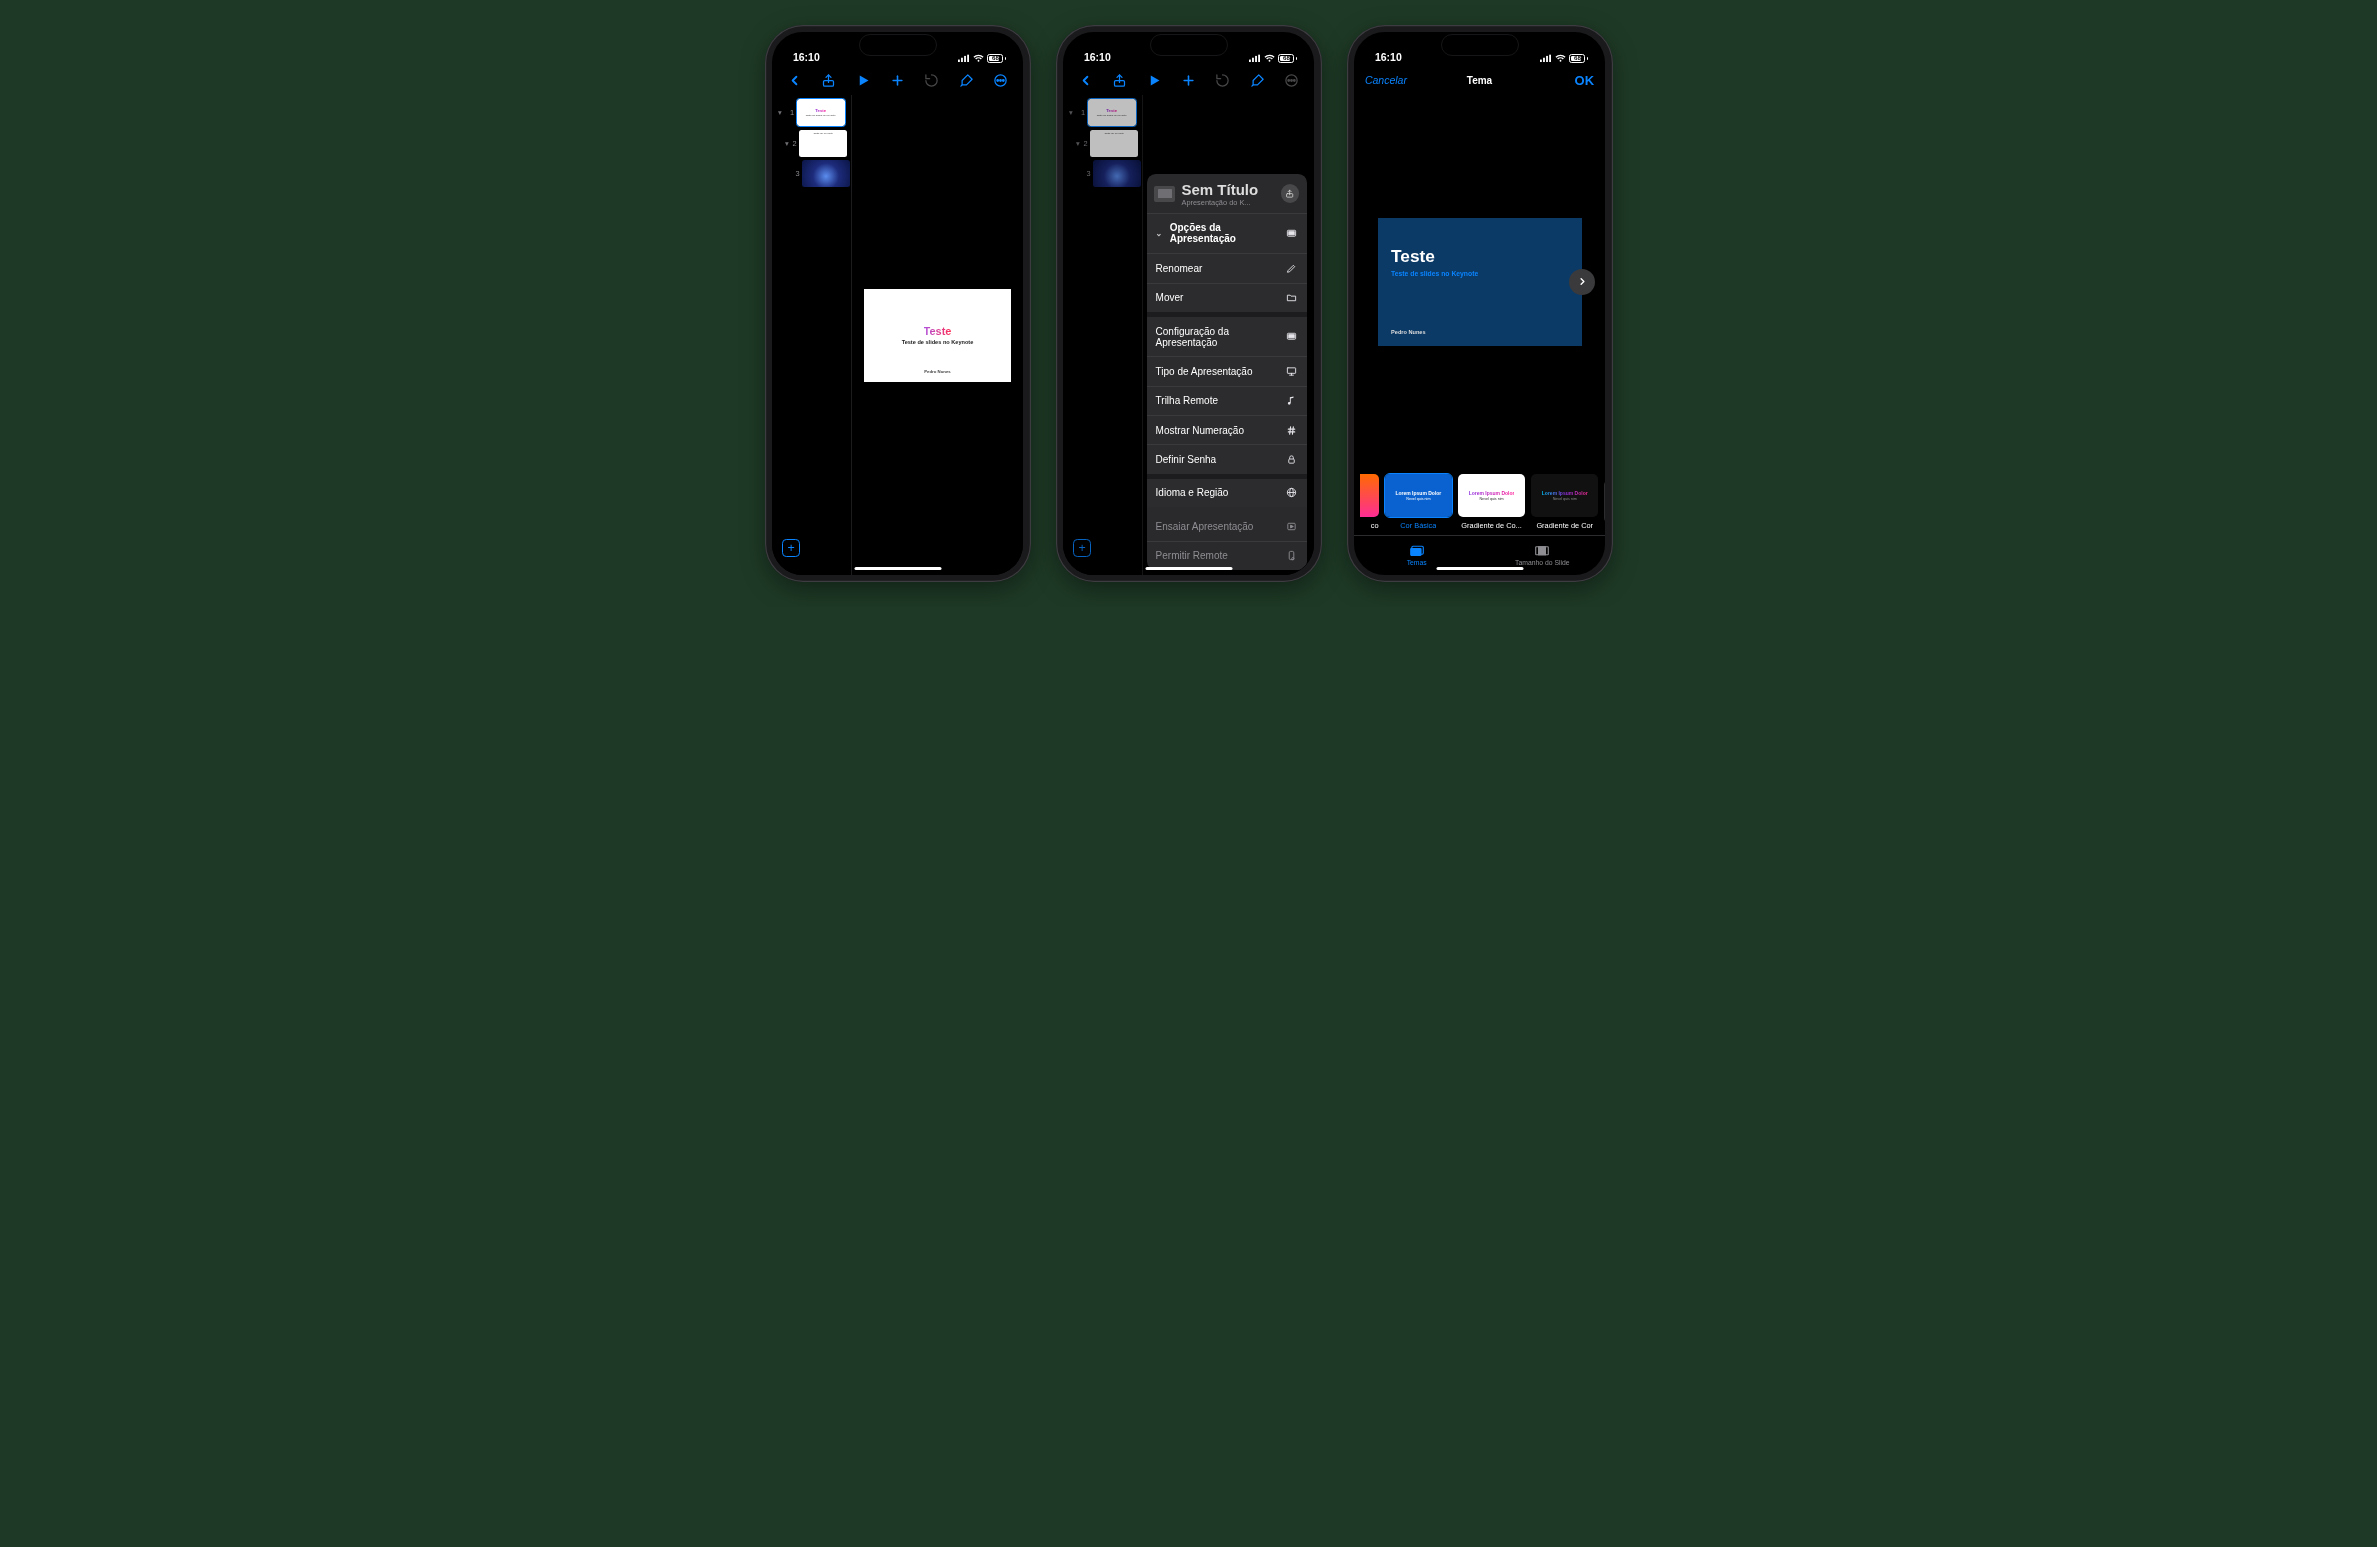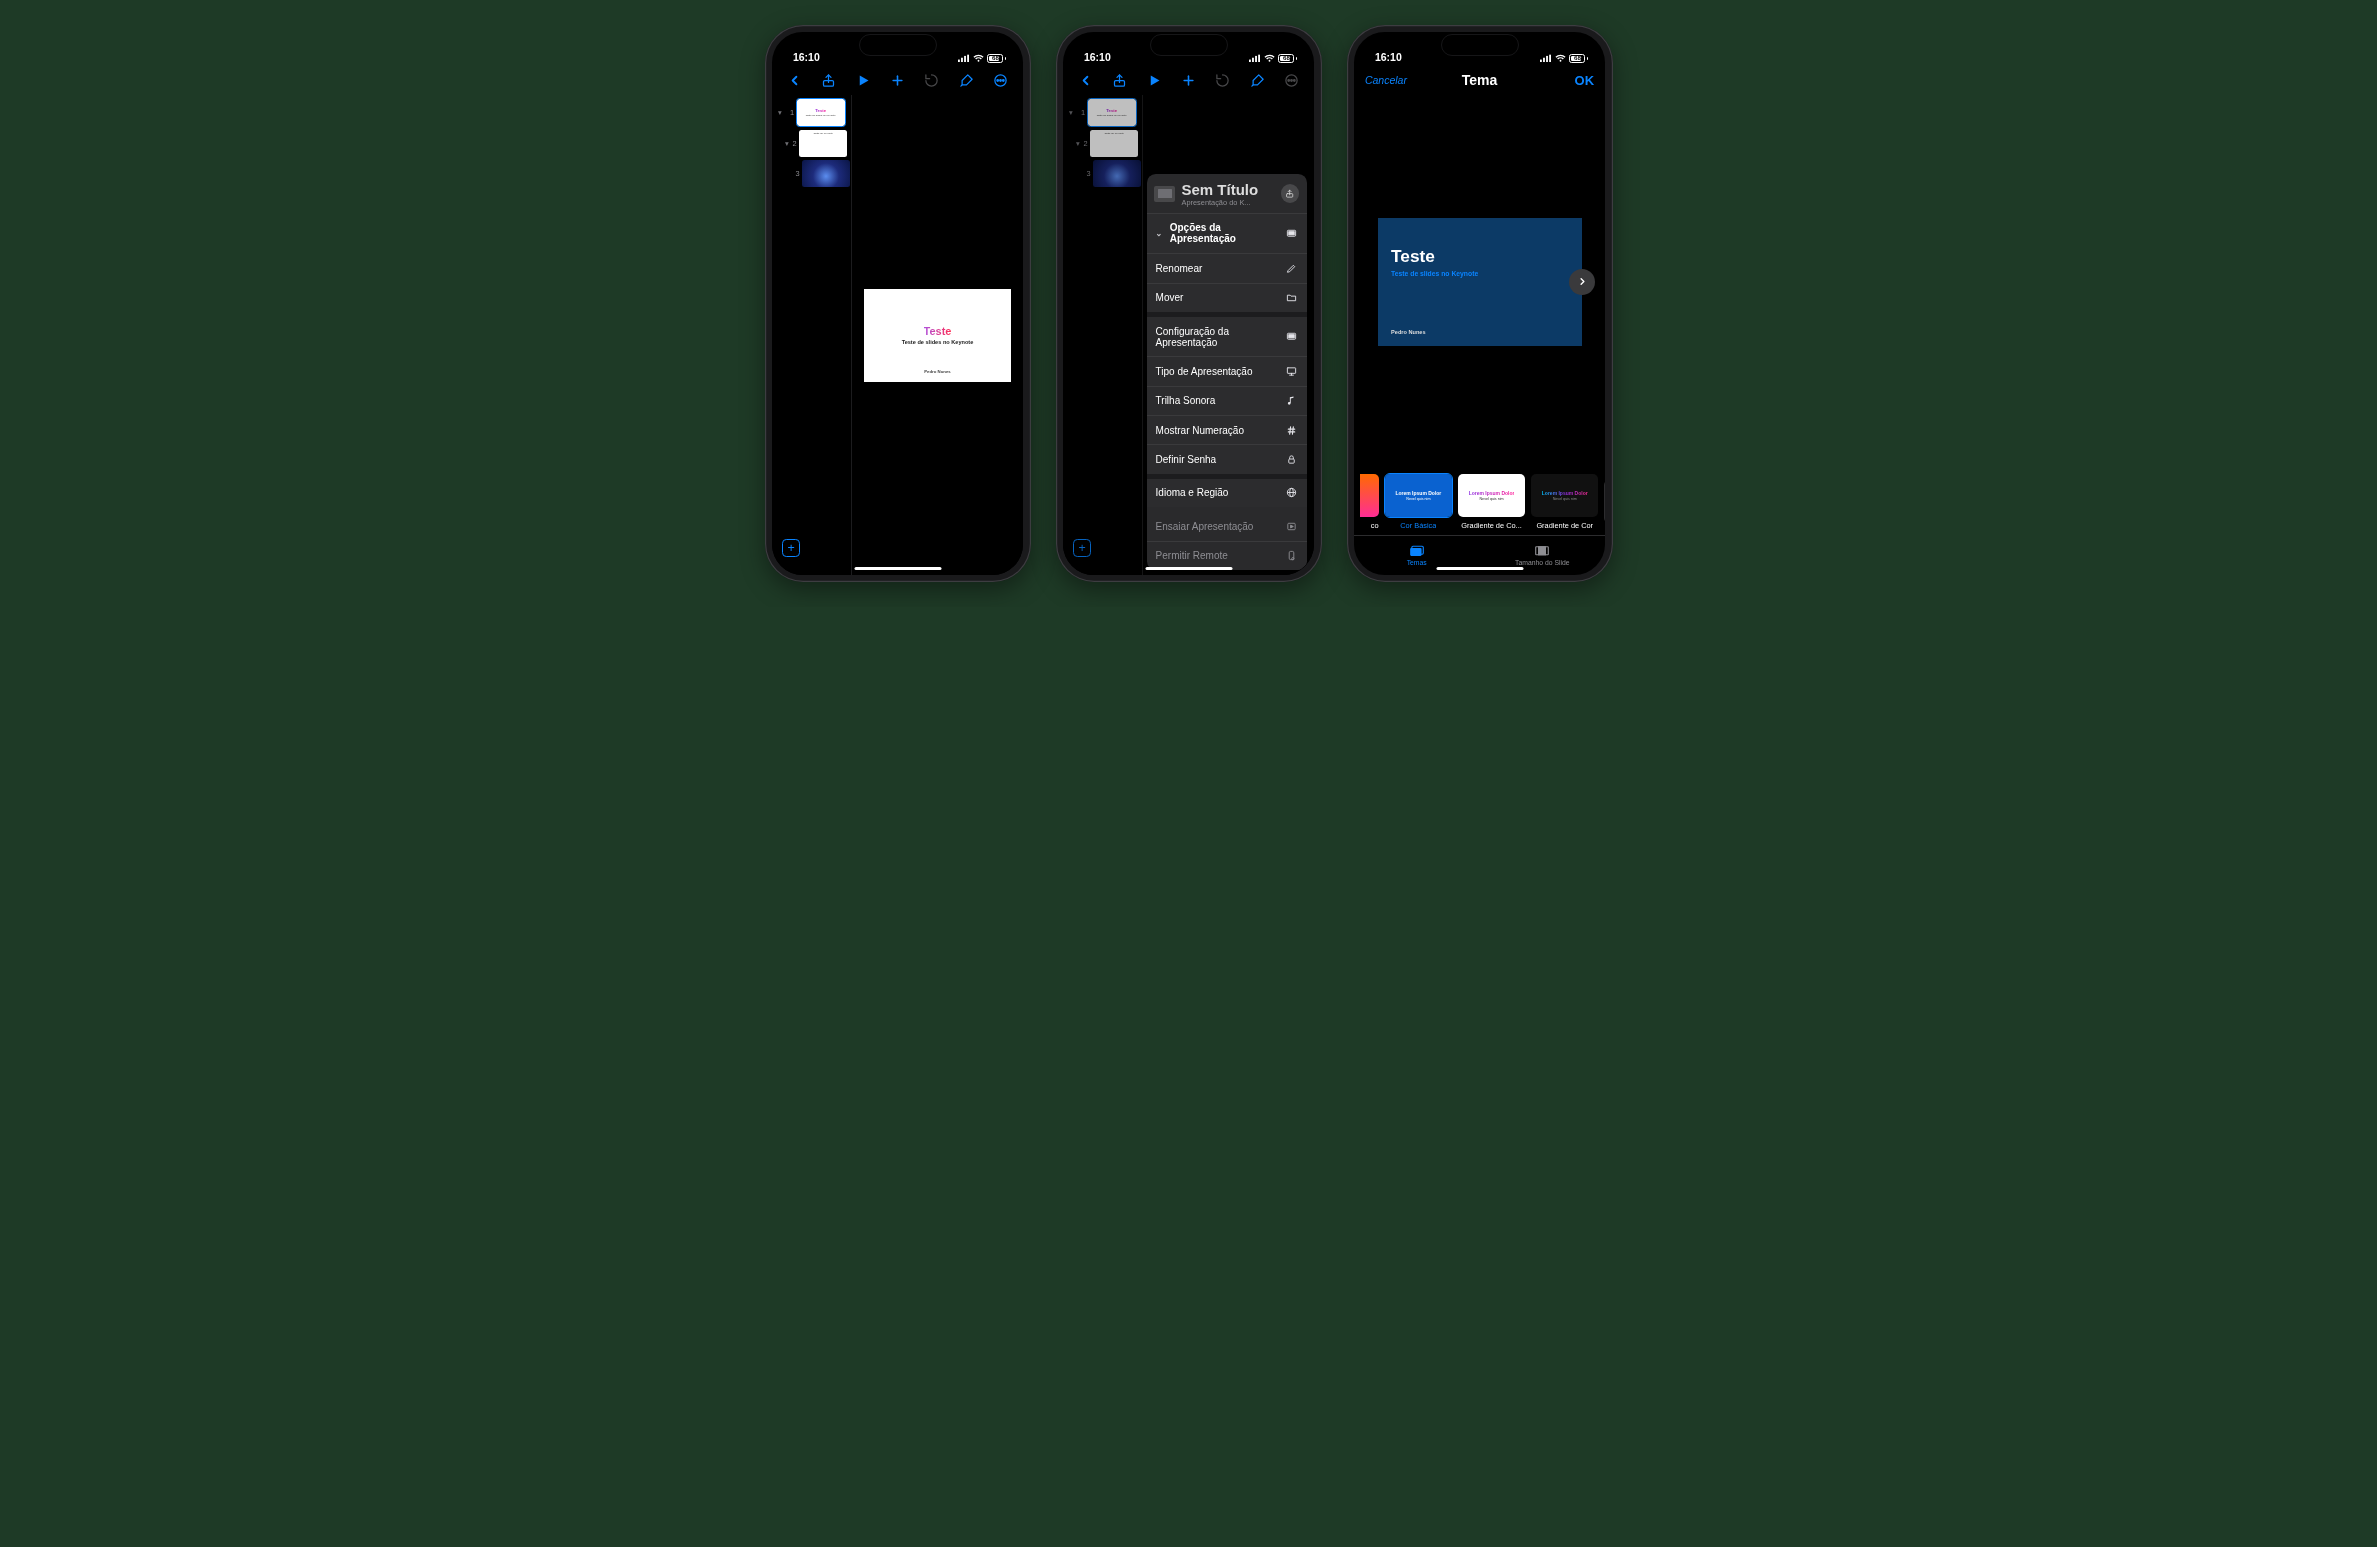--- a/index.html
+++ b/index.html
@@ -103,21 +103,21 @@
   .pop-section-head .right-ico{margin-left:auto;}
   .pop-item{display:flex; align-items:center; justify-content:space-between; padding:8.7px 8.7px; color:#fff; font-size:10px; border-top:0.6px solid var(--sep); background:var(--panel-light);}
   .pop-item.group-first{border-top:5px solid #1c1c1e;}
   .pop-item .ico, .pop-section-head .right-ico{width:13.6px; display:flex; justify-content:center; color:#e5e5ea;}
   .pop-item .ico svg, .pop-section-head .right-ico svg{width:11px; height:11px;}
   .pop-item.dimmed{color:#8e8e93; background:transparent;}
   .pop-item.dimmed .ico{color:#8e8e93;}
 
   .modal-bar{height:30px; display:flex; align-items:center; justify-content:space-between; padding:0 11px;}
   .modal-bar .left{color:var(--accent); font-size:10.5px;font-style:italic;}
-  .modal-bar .title{position:absolute; left:50%; transform:translateX(-50%); color:#fff; font-size:14px; font-weight:600;}
+  .modal-bar .title{position:absolute; left:50%; transform:translateX(-50%); color:#fff; font-size:10px; font-weight:600;}
   .modal-bar .right{color:var(--accent); font-size:13px; font-weight:600;}
 
   .preview-area{flex:1; display:flex; align-items:center; justify-content:center; position:relative; overflow:hidden; min-height:0;}
   .preview-slide{width:204px; height:128px; background:#0c3a66; position:relative; padding:28.5px 13.6px 0 13.6px;}
   .preview-slide .pt{font-size:17.3px; font-weight:800; color:#fff;}
   .preview-slide .ps{font-size:6.8px; font-weight:700; color:var(--accent); margin-top:2.5px;}
   .preview-slide .pa{position:absolute; left:13.6px; bottom:11px; font-size:5.6px; color:#ddd; font-weight:600;}
   .next-btn{position:absolute; right:10px; top:50%; transform:translateY(-50%); width:26px; height:26px; background:#3a3a3c; border-radius:13px; display:flex; align-items:center; justify-content:center; color:#fff;}
   .next-btn svg{width:11px; height:11px;}
 
@@ -420,21 +420,21 @@
           <span>Tipo de Apresentação</span>
           <span class="ico">
               <svg viewBox="0 0 24 24" fill="none" stroke="currentColor" stroke-width="2" stroke-linecap="round">
                 <rect x="3" y="4" width="18" height="12" rx="1"></rect>
                 <line x1="12" y1="16" x2="12" y2="20"></line>
                 <line x1="8" y1="20" x2="16" y2="20"></line>
               </svg>
             </span>
         </div>
         <div class="pop-item">
-          <span>Trilha Sonora</span>
+          <span>Trilha Remote</span>
           <span class="ico">
               <svg viewBox="0 0 24 24" fill="currentColor">
                 <path d="M10 18a3 3 0 11-3-3c.5 0 1 .1 1.4.3V5l8-2v3l-6 1.5V18z"></path>
               </svg>
             </span>
         </div>
         <div class="pop-item">
           <span>Mostrar Numeração</span>
           <span class="ico">
               <svg viewBox="0 0 24 24" fill="none" stroke="currentColor" stroke-width="2.5" stroke-linecap="round">

